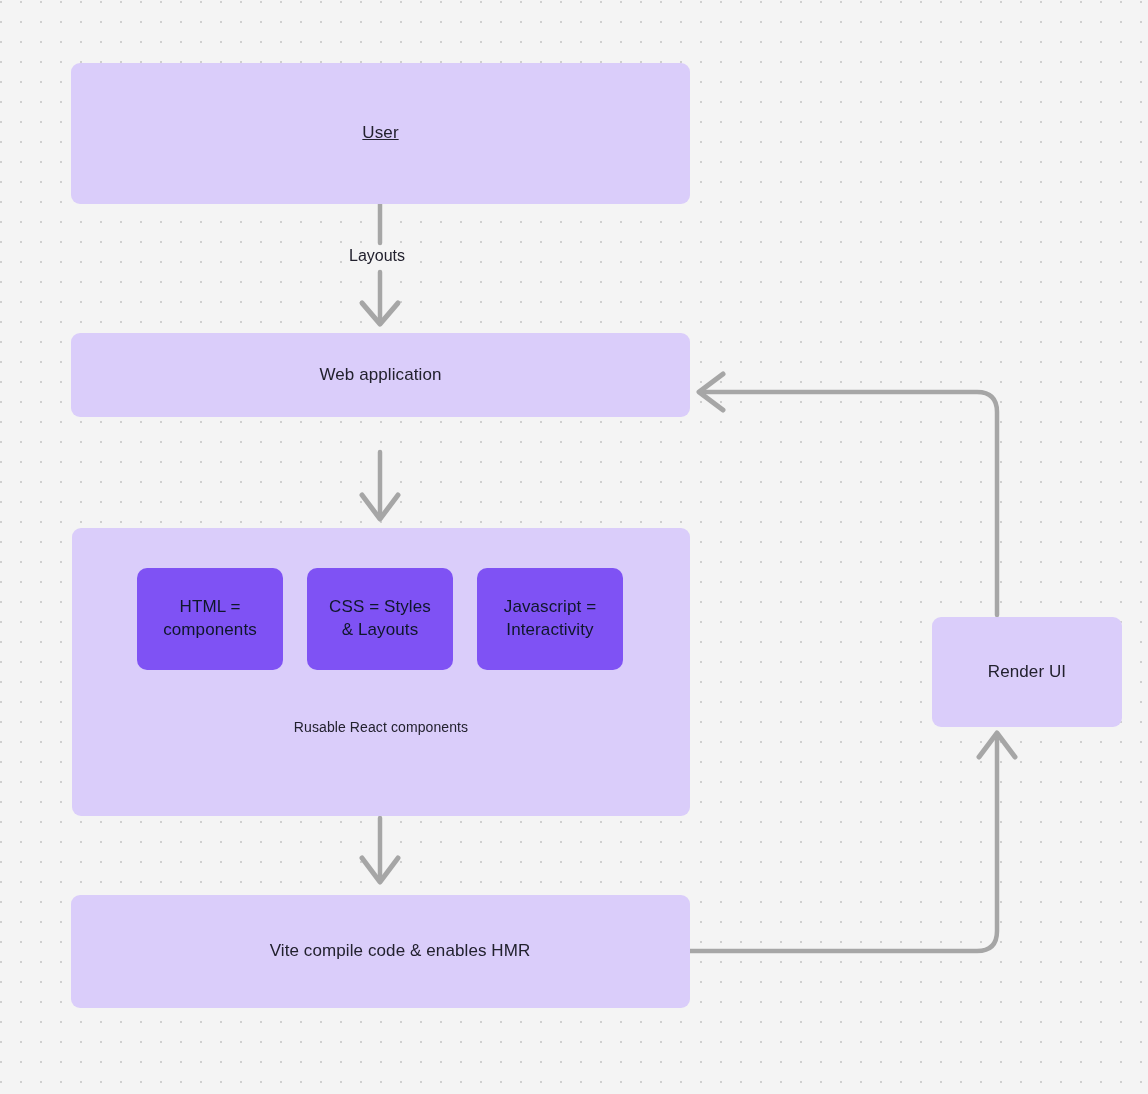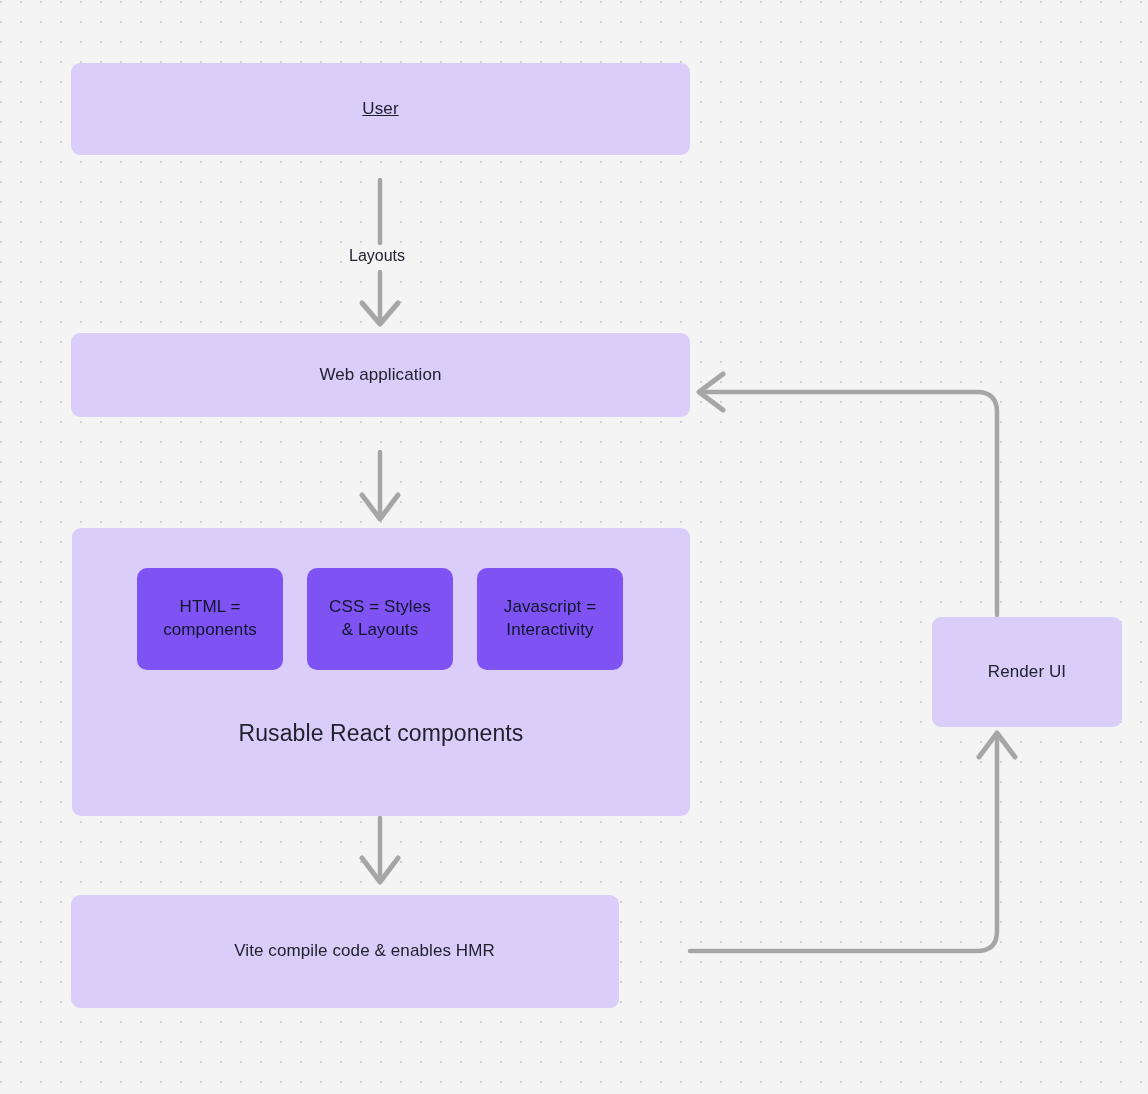--- a/index.html
+++ b/index.html
@@ -47,25 +47,25 @@
   }
   .node-lavender {
     background: #dacdfa;
   }
   .node-purple {
     background: #7f52f4;
     color: #0f172a;
     border-radius: 10px;
     font-size: 17px;
   }
-  #node-user       { left: 71px;  top: 63px;  width: 619px; height: 92px; text-decoration: underline; }
+  #node-user       { left: 71px;  top: 63px;  width: 619px; height: 141px; text-decoration: underline; }
   #node-webapp     { left: 71px;  top: 333px; width: 619px; height: 84px; }
   #node-components { left: 72px;  top: 528px; width: 618px; height: 288px;
                      display: block; }
-  #node-vite       { left: 71px;  top: 895px; width: 548px; height: 113px; padding-left: 39px; }
+  #node-vite       { left: 71px;  top: 895px; width: 619px; height: 113px; padding-left: 39px; }
   #node-render     { left: 932px; top: 617px; width: 190px; height: 110px; }
 
   .inner-row {
     position: absolute;
     left: 65px;
     top: 40px;
     width: 487px;
     height: 102px;
     display: flex;
     gap: 24px;
@@ -79,21 +79,21 @@
     text-align: center;
     padding: 0 6px;
     box-sizing: border-box;
   }
   .components-caption {
     position: absolute;
     left: 0;
     top: 190px;
     width: 100%;
     text-align: center;
-    font-size: 23px;
+    font-size: 14px;
     color: #22212e;
   }
   .edge-label {
     position: absolute;
     font-size: 16px;
     color: #22212e;
     background: #f4f4f4;
     padding: 1px 5px;
     white-space: nowrap;
   }

